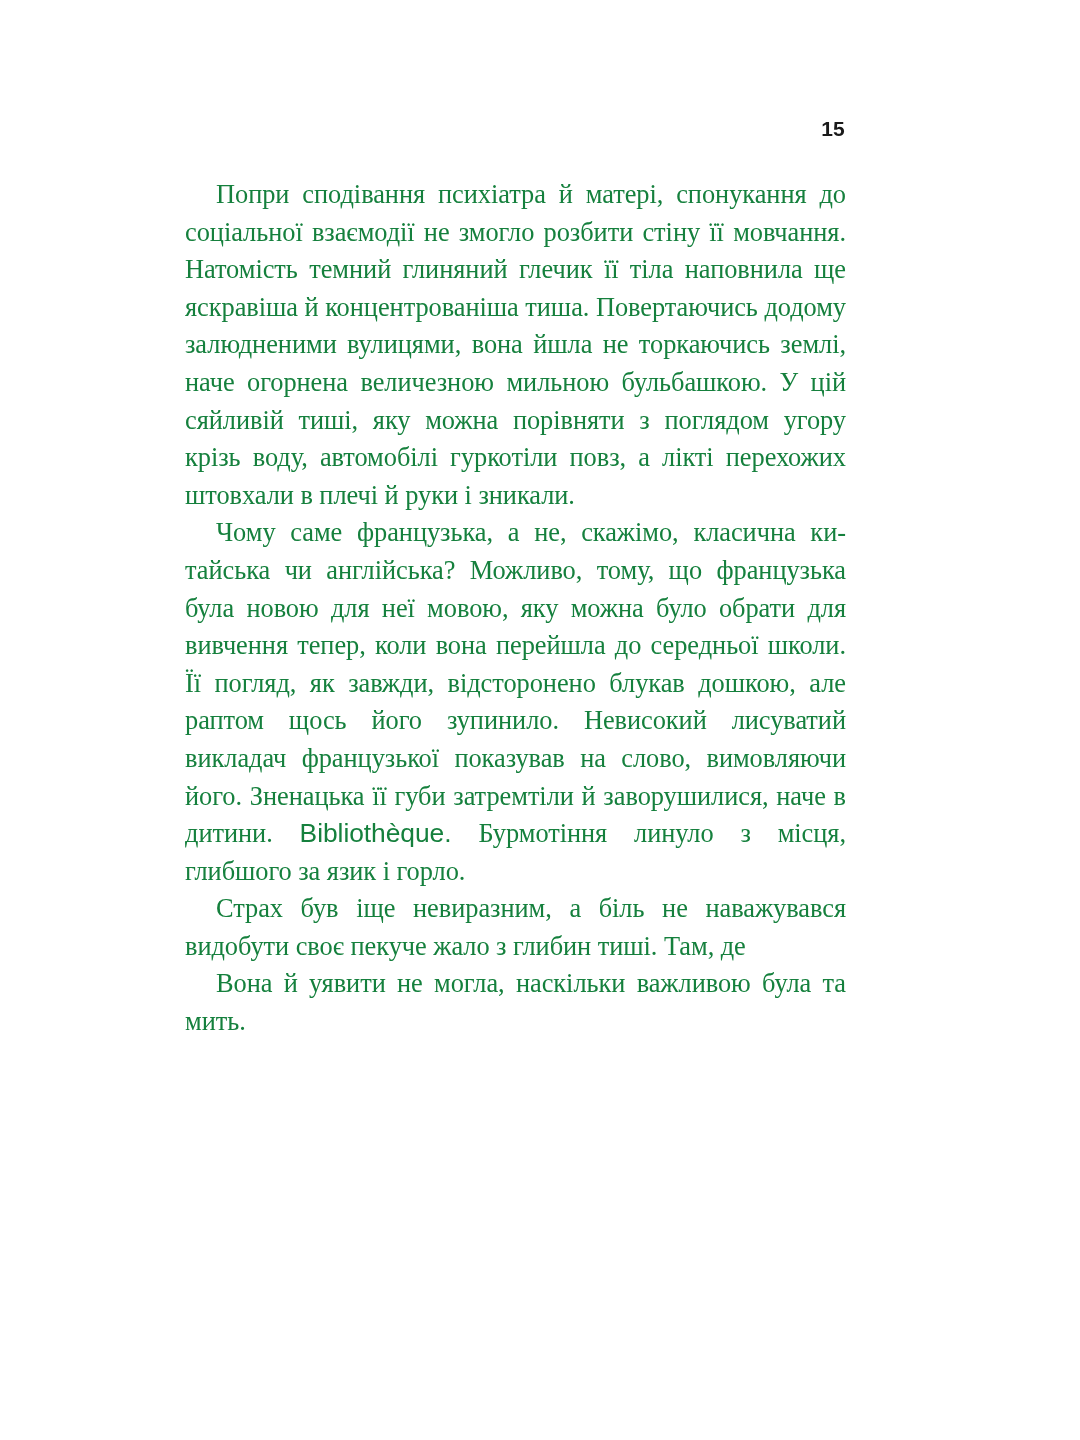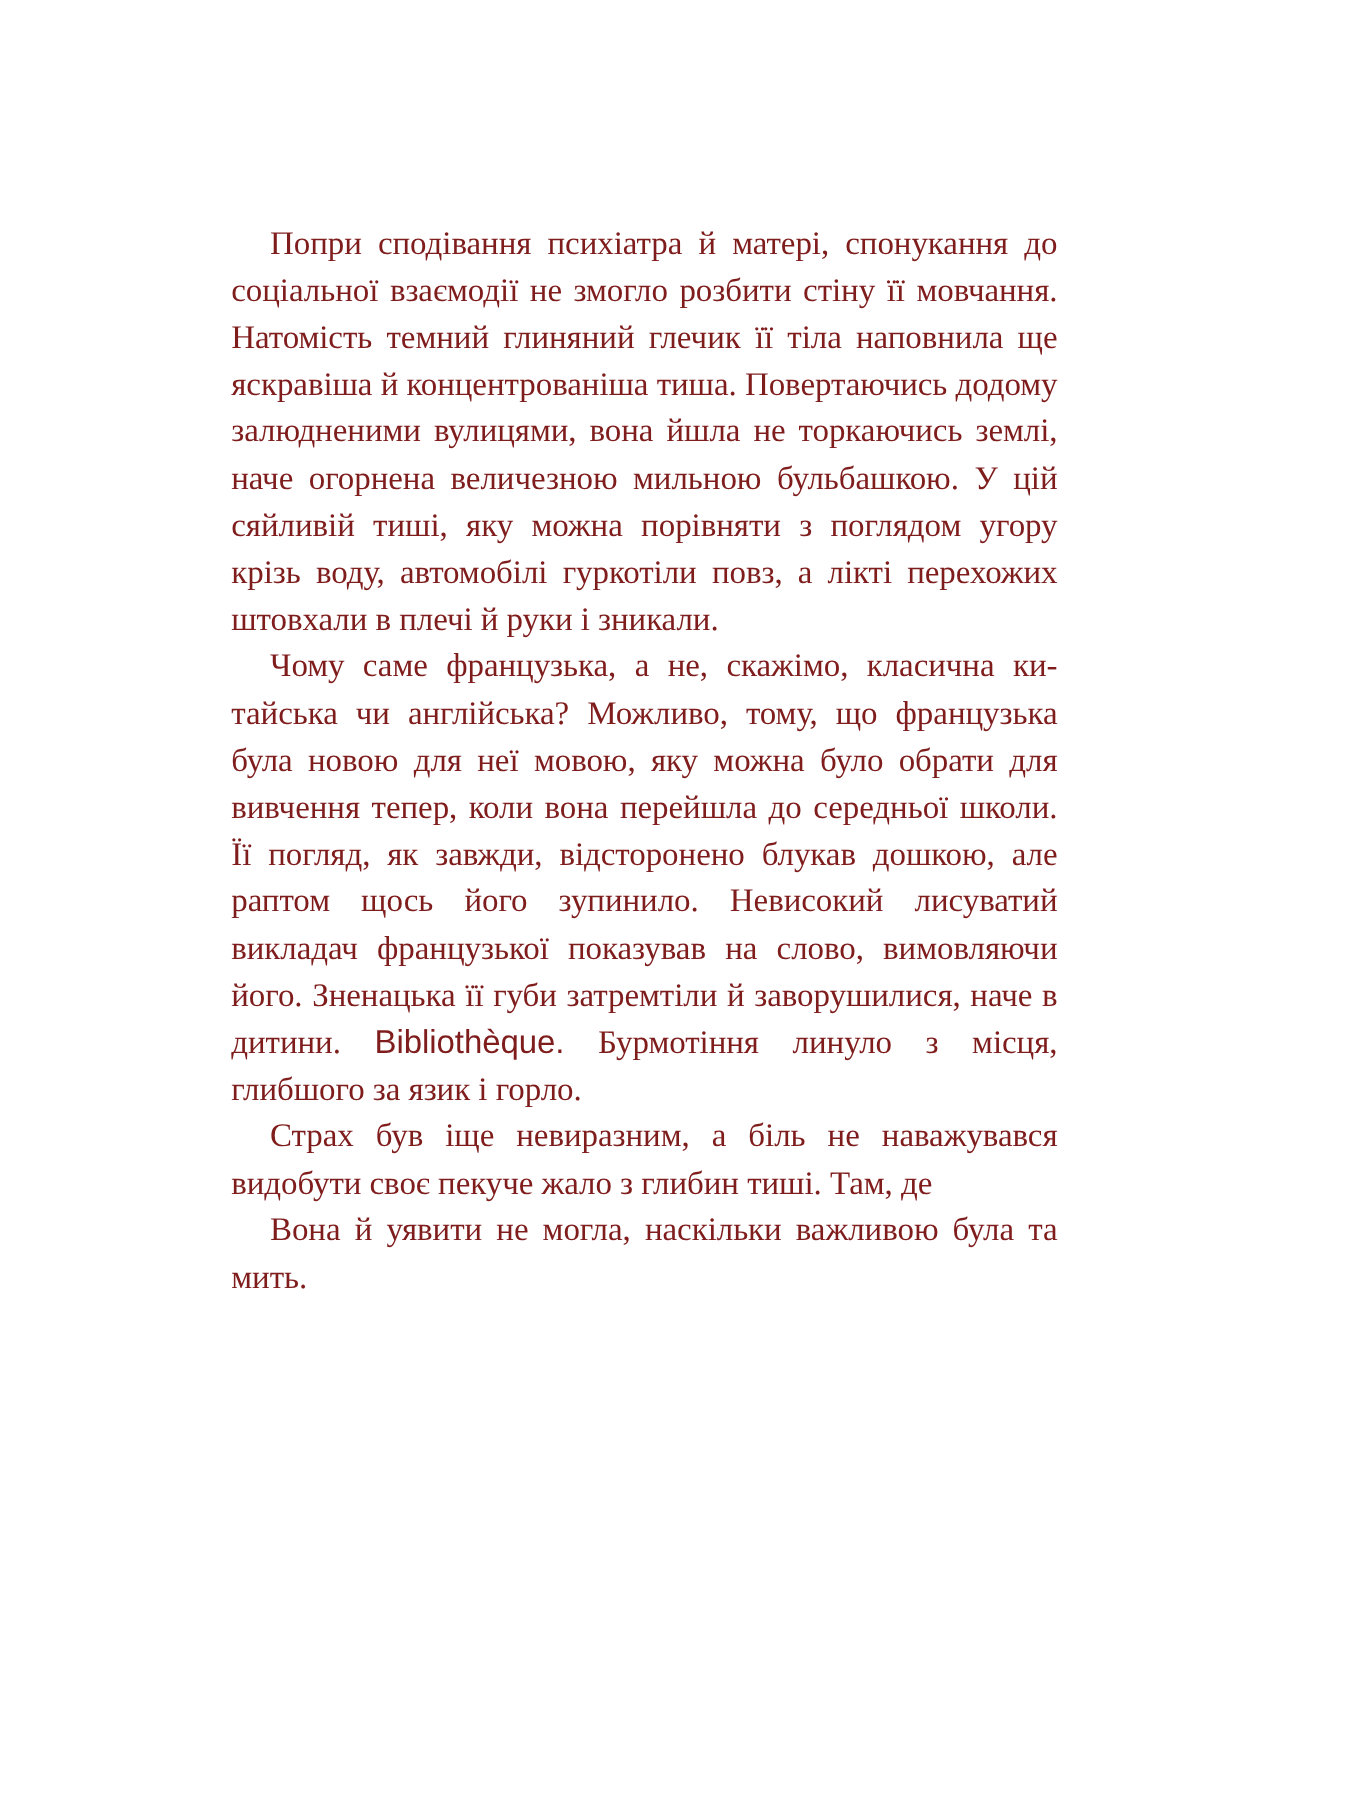--- a/index.html
+++ b/index.html
@@ -46,21 +46,21 @@
     width: 661px;
   }
 
   .para {
     margin: 0;
     font-size: 26.4px;
     line-height: 37.6px;
     text-align: justify;
     text-justify: inter-word;
     hyphens: manual;
-    color: #7f1d1d;
+    color: #15803d;
     font-weight: 400;
     letter-spacing: -0.05px;
     word-spacing: 0px;
   }
 
   
   .para.indent {
     text-indent: 31px;
   }
   .para.flush {
@@ -83,20 +83,21 @@
   .latin {
     font-family: Liberation Sans, sans-serif;
     margin-top: 44px;
   }
 </style>
 </head>
 <body>
 
 <div class="page">
 
+  <div class="folio">15</div>
 
   <div class="textblock">
 
     <p class="para indent noforce">Попри сподівання психіатра й матері, спонукання до соціальної взаємодії не змогло розбити стіну її мовчання. Натомість темний глиняний глечик її тіла наповнила ще яскравіша й концентрованіша тиша. Повертаючись додому залюдненими вулицями, вона йшла не тор­каючись землі, наче огорнена величезною мильною бульбашкою. У цій сяйливій тиші, яку можна порівняти з поглядом угору крізь воду, автомобілі гуркотіли повз, а лікті перехожих штовхали в плечі й руки і зникали.</p>
 
 
 
     <p class="para indent noforce"><span>Чому саме французька, а не, скажімо, класична ки­тайська чи англійська? Можливо, тому, що французь­ка була новою для неї мовою, яку можна було обрати для вивчення тепер, коли вона перейшла до середньої школи. Її погляд, як завжди, відсторонено блукав до­шкою, але раптом щось його зупинило. Невисокий лисуватий викладач французької показував на слово, вимовляючи його. Зненацька її губи затремтіли й за­ворушилися, наче в дитини. </span><span class="latin">Bibliothèque.</span><span> Бурмотіння линуло з місця, глибшого за язик і горло.</span></p>
 
     <p class="para indent noforce">Страх був іще невиразним, а біль не наважував­ся видобути своє пекуче жало з глибин тиші. Там, де</p>

